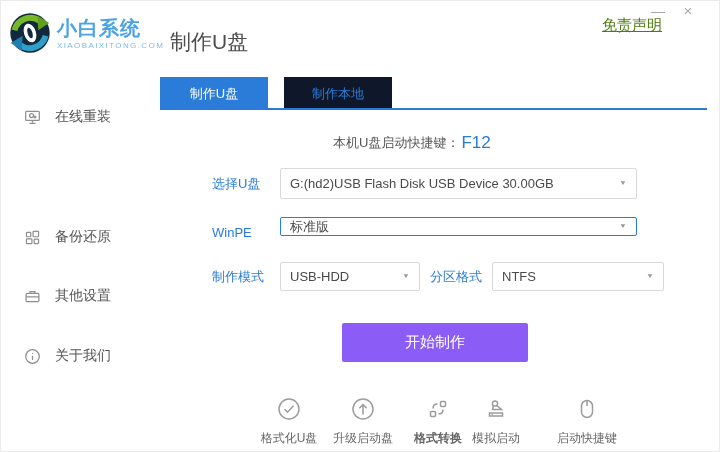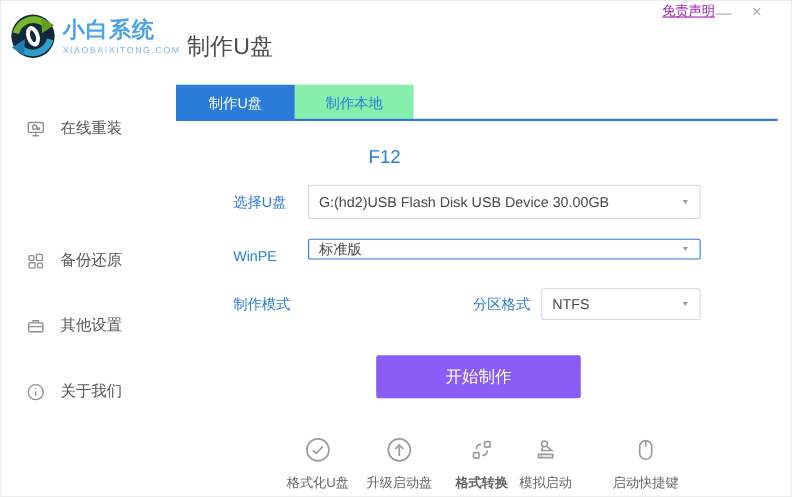--- a/index.html
+++ b/index.html
@@ -2,21 +2,21 @@
 <html><head>
 <meta charset="utf-8">
 <style>
   * { margin:0; padding:0; box-sizing:border-box; }
   html,body { background:#fff; }
   body { font-family:"Liberation Sans","DejaVu Sans",sans-serif; width:720px; height:452px; }
   .window { position:relative; width:720px; height:452px; background:#fff; overflow:hidden;
             box-shadow: inset 0 0 0 1px #ececec; }
 
   
-  .disclaimer { position:absolute; left:602px; top:2px; font-size:12px; color:#a21caf;
+  .disclaimer { position:absolute; left:602px; top:16px; font-size:15px; color:#4d7c0f;
                 text-decoration:underline; cursor:pointer; }
   .win-btn { position:absolute; top:0; width:24px; height:24px; text-align:center;
              line-height:22px; color:#a9a9a9; cursor:pointer; }
   .win-min  { left:646px; font-size:14px; }
   .win-close{ left:676px; font-size:15px; }
 
   
   .logo { position:absolute; left:8px; top:11px; display:flex; align-items:center; }
   .brand { margin-left:5px; }
   .brand-name { font-size:20px; font-weight:bold; color:#4aa3e6; letter-spacing:1px; line-height:22px; }
@@ -28,42 +28,42 @@
                align-items:center; cursor:pointer; }
   .side-item .s-icon { position:absolute; left:24px; width:17px; height:17px; }
   .side-item .s-label { position:absolute; left:55px; font-size:14px; color:#555; }
   .side-item.active .s-label { color:#2a7cd8; }
   .si-0 { top:103px; } .si-1 { top:163px; } .si-2 { top:223px;text-align:center; } .si-3 { top:282px; } .si-4 { top:342px; }
 
   
   .tab { position:absolute; top:77px; width:108px; height:33px; text-align:center;
          line-height:33px; font-size:13px; cursor:pointer; }
   .tab-active { left:160px; background:#2a7cd8; color:#fff; }
-  .tab-idle   { left:268px; color:#2a7cd8; background:#86efac; }
+  .tab-idle   { left:284px; color:#2a7cd8; background:#0f172a; }
   .tab-underline { position:absolute; left:160px; top:108px; width:547px; height:2px; background:#2a7cd8; }
 
   
   .hotkey { position:absolute; left:333px; top:131px; height:24px; display:flex; align-items:center; }
   .hotkey .prefix { font-size:13px; color:#555; }
   .hotkey .key { font-size:17px; color:#2a7cd8; margin-left:2px; }
 
   
   .f-label { position:absolute; font-size:13px; color:#2a7cd8; }
   .lbl-usb   { left:212px; top:168px; line-height:31px; }
   .lbl-winpe { left:212px; top:217px; line-height:31px; }
   .lbl-mode  { left:212px; top:262px; line-height:29px; }
   .lbl-part  { left:430px; top:262px; line-height:29px; }
 
   .select { position:absolute; background:#fff; border:1px solid #d9d9d9; border-radius:2px;
             display:flex; align-items:center; padding:0 9px; font-size:13px; color:#4a4a4a;
             cursor:pointer; white-space:nowrap; overflow:hidden;justify-content:center; }
   .sel-usb   { left:280px; top:168px; width:357px; height:31px; }
   .sel-winpe { left:280px; top:217px; width:357px; height:19px; border-color:#2a7cd8; }
   .sel-mode  { left:280px; top:262px; width:140px; height:29px; }
-  .sel-part  { left:492px; top:262px; width:145px; height:29px; }
+  .sel-part  { left:492px; top:262px; width:172px; height:29px; }
   .caret { margin-left:auto; font-size:8px; color:#9a9a9a; transform:scaleY(.8); flex:none; }
 
   
   .start-btn { position:absolute; left:342px; top:323px; width:186px; height:39px;
                background:#8b5cf6; color:#fff; border:none; border-radius:2px;
                font-size:15px; cursor:pointer; font-family:inherit; }
 
   
   .tool { position:absolute; top:396px; width:84px; text-align:center; cursor:pointer; }
   .tool .t-icon { display:inline-block; width:26px; height:26px; }
@@ -146,36 +146,41 @@
       </svg>
     </span>
     <span class="s-label">其他设置</span>
   </div>
 
   <div class="tab tab-active">制作U盘</div>
   <div class="tab tab-idle">制作本地</div>
   <div class="tab-underline"></div>
 
   <div class="hotkey">
+    <span class="prefix">本机U盘启动快捷键：</span>
     <span class="key">F12</span>
   </div>
 
   <div class="f-label lbl-usb">选择U盘</div>
   <div class="select sel-usb">
     <span>G:(hd2)USB Flash Disk USB Device 30.00GB</span>
     <span class="caret">▼</span>
   </div>
 
   <div class="f-label lbl-winpe">WinPE</div>
   <div class="select sel-winpe">
     <span>标准版</span>
     <span class="caret">▼</span>
   </div>
 
   <div class="f-label lbl-mode">制作模式</div>
+  <div class="select sel-mode">
+    <span>USB-HDD</span>
+    <span class="caret">▼</span>
+  </div>
 
   <div class="f-label lbl-part">分区格式</div>
   <div class="select sel-part">
     <span>NTFS</span>
     <span class="caret">▼</span>
   </div>
 
   <button class="start-btn">开始制作</button>
 
   <div class="tool tl-0">

